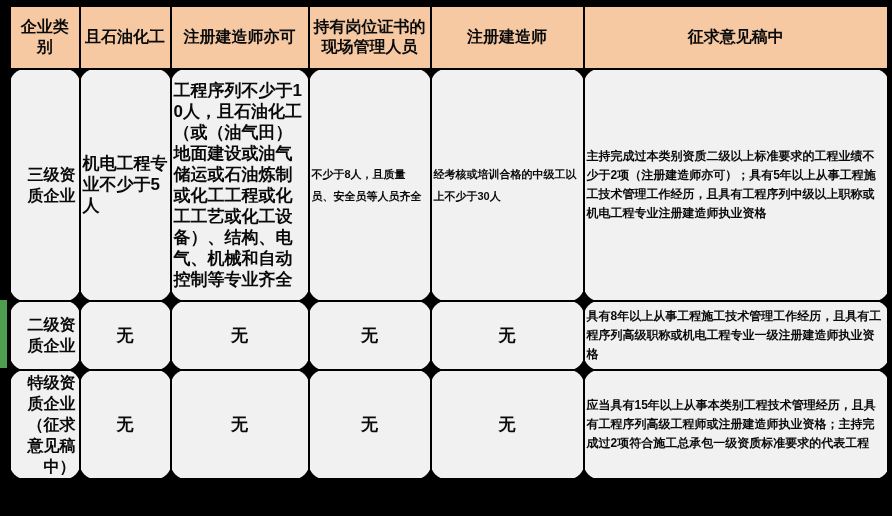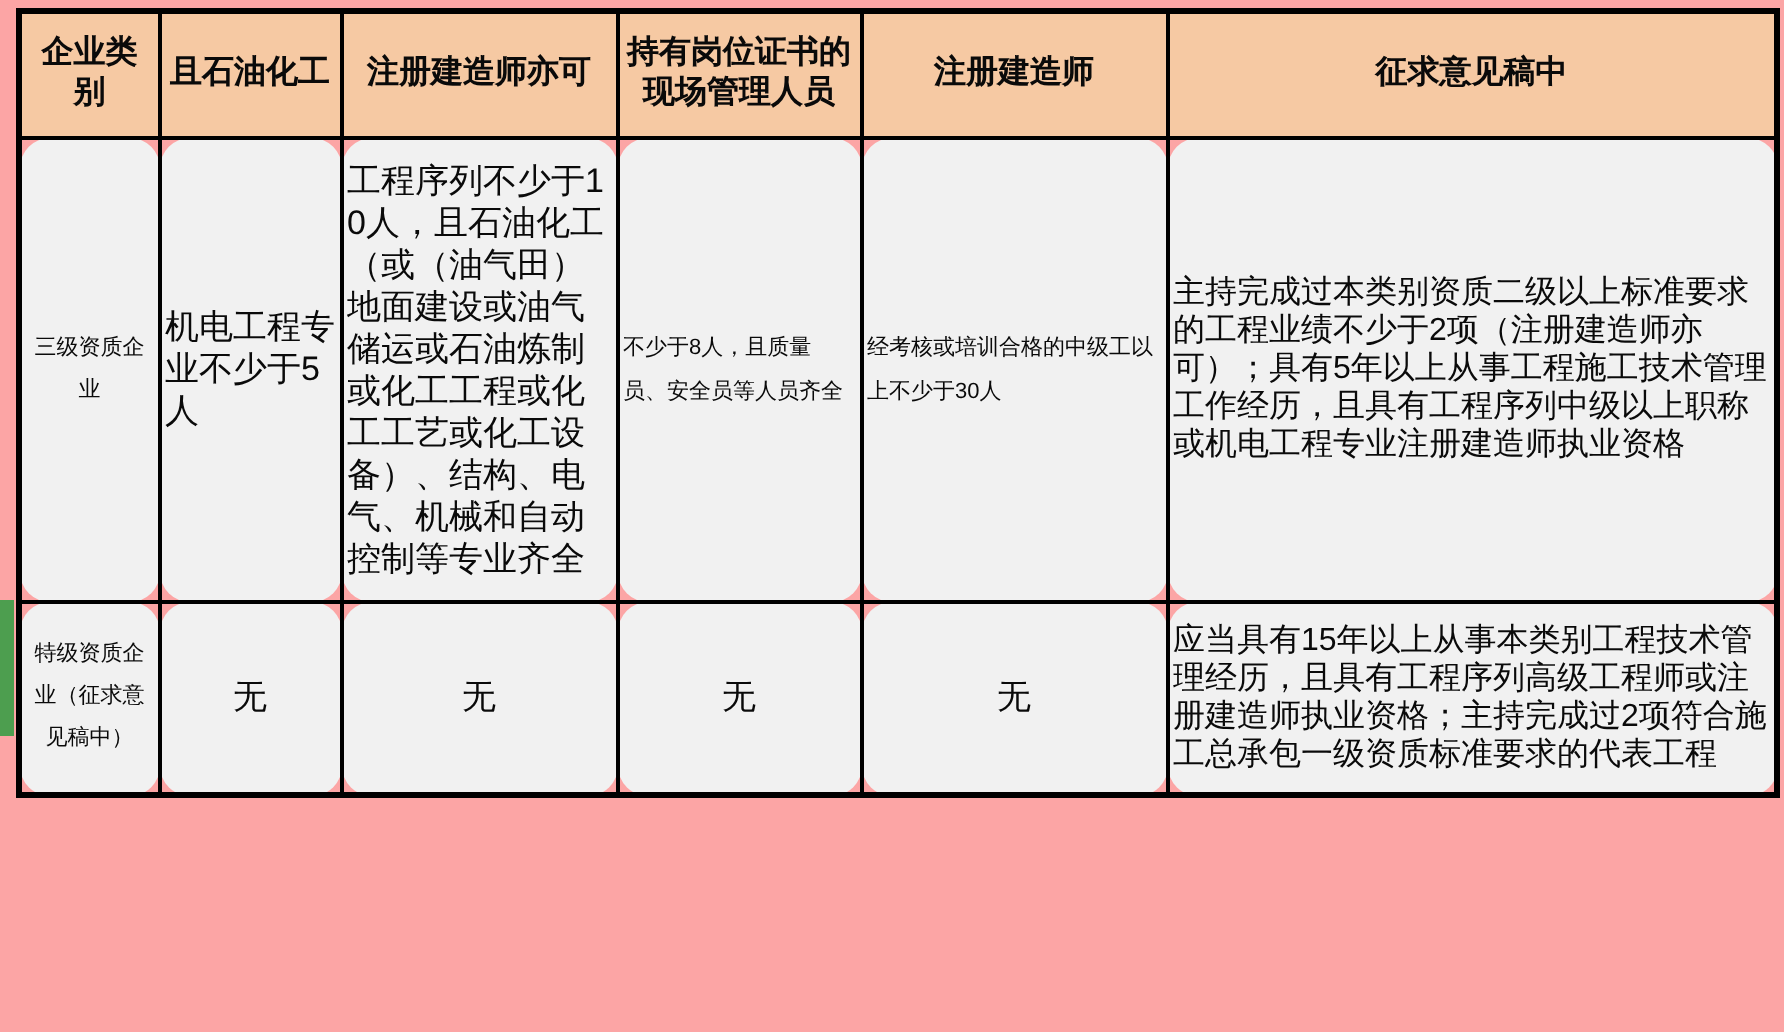--- a/index.html
+++ b/index.html
@@ -1,21 +1,21 @@
 <!DOCTYPE html>
 <html><head>
 <meta charset="utf-8">
 <style>
   * { margin: 0; padding: 0; box-sizing: border-box; }
   html, body { background: #ffffff; }
   .stage {
     position: relative;
     width: 892px;
     height: 516px;
-    background: #fca5a5;
+    background: #000000;
     overflow: hidden;
     font-family: "Liberation Sans", sans-serif;
     font-weight: bold;
     color: #0a0a0a;
   }
   table.qual-table {
     position: absolute;
     left: 8px;
     top: 4px;
     width: 879px;
@@ -35,31 +35,31 @@
     font-size: 16px;
     line-height: 20px;
     text-align: center;
     font-weight: bold;
   }
   .qual-table td {
     background: #F1F1F1;
     font-size: 17px;
     line-height: 21px;
     text-align: left;
-    font-weight: normal;
+    font-weight: bold;
     border-radius: 15px;
   }
-  td.cat { text-align: center; font-size: 11px; padding: 1px 3px; }
+  td.cat { text-align: right; font-size: 16px; padding: 1px 3px; }
   td.none { text-align: center; }
   tr.h-header { height: 63px; }
   tr.h-r0 { height: 232px; }
   tr.h-r1 { height: 69px; }
   tr.h-r2 { height: 48px; }
   tr.h-r3 { height: 97px; }
-  td.tight { line-height: 19px; font-size: 16px; }
+  td.tight { line-height: 19px; font-size: 12px; }
   td.med   { line-height: 22px; font-size: 11px; }
   .green-bar {
     position: absolute;
     left: 0;
     top: 300px;
     width: 7px;
     height: 68px;
     background: #4D9E4F;
   }
 </style>
@@ -88,20 +88,28 @@
     </thead>
     <tbody>
       <tr class="h-r0">
         <td class="cat">三级资质企业</td>
         <td>机电工程专业不少于5人</td>
         <td>工程序列不少于10人，且石油化工（或（油气田）地面建设或油气储运或石油炼制或化工工程或化工工艺或化工设备）、结构、电气、机械和自动控制等专业齐全</td>
         <td class="med">不少于8人，且质量员、安全员等人员齐全</td>
         <td class="med">经考核或培训合格的中级工以上不少于30人</td>
         <td class="tight">主持完成过本类别资质二级以上标准要求的工程业绩不少于2项（注册建造师亦可）；具有5年以上从事工程施工技术管理工作经历，且具有工程序列中级以上职称或机电工程专业注册建造师执业资格</td>
       </tr>
+      <tr class="h-r1">
+        <td class="cat">二级资质企业</td>
+        <td class="none">无</td>
+        <td class="none">无</td>
+        <td class="none">无</td>
+        <td class="none">无</td>
+        <td class="tight">具有8年以上从事工程施工技术管理工作经历，且具有工程序列高级职称或机电工程专业一级注册建造师执业资格</td>
+      </tr>
       <tr class="h-r3">
         <td class="cat">特级资质企业（征求意见稿中）</td>
         <td class="none">无</td>
         <td class="none">无</td>
         <td class="none">无</td>
         <td class="none">无</td>
         <td class="tight">应当具有15年以上从事本类别工程技术管理经历，且具有工程序列高级工程师或注册建造师执业资格；主持完成过2项符合施工总承包一级资质标准要求的代表工程</td>
       </tr>
     </tbody>
   </table>

